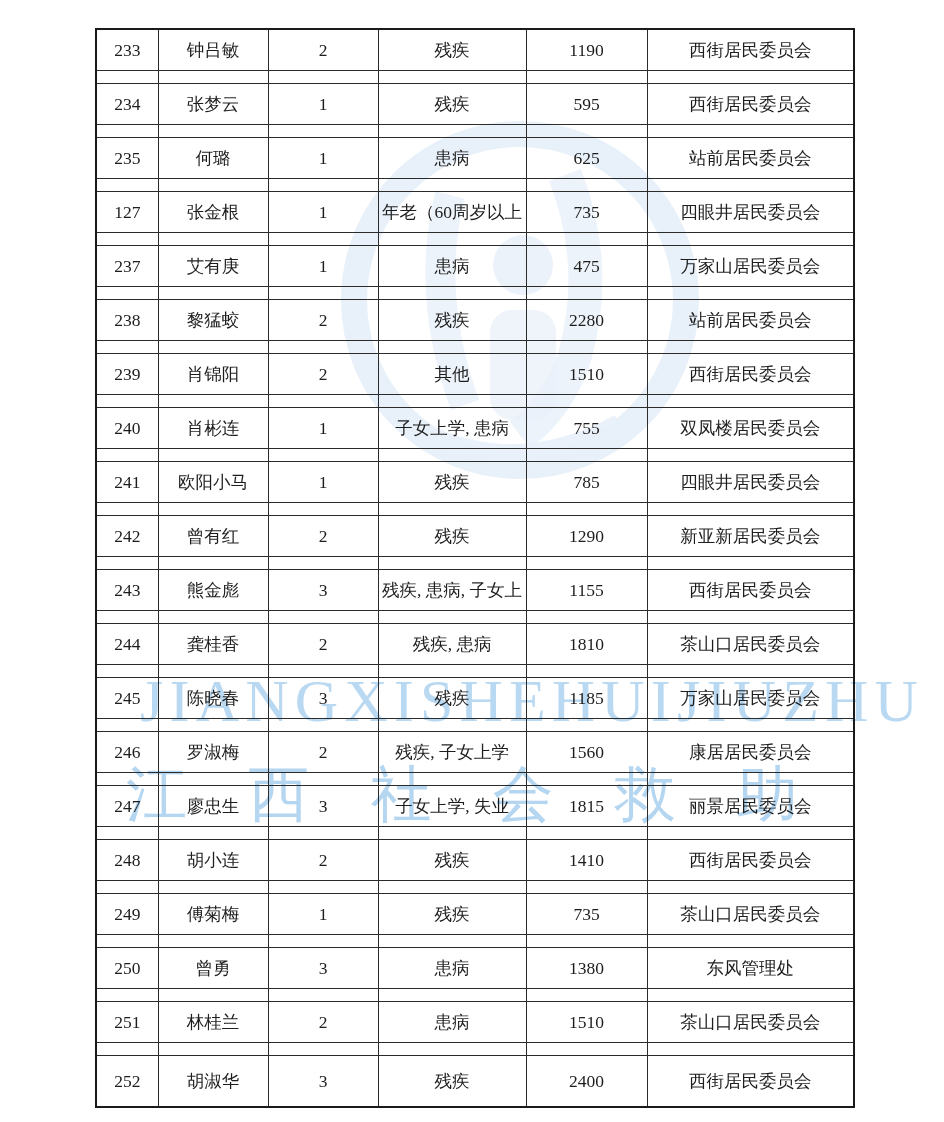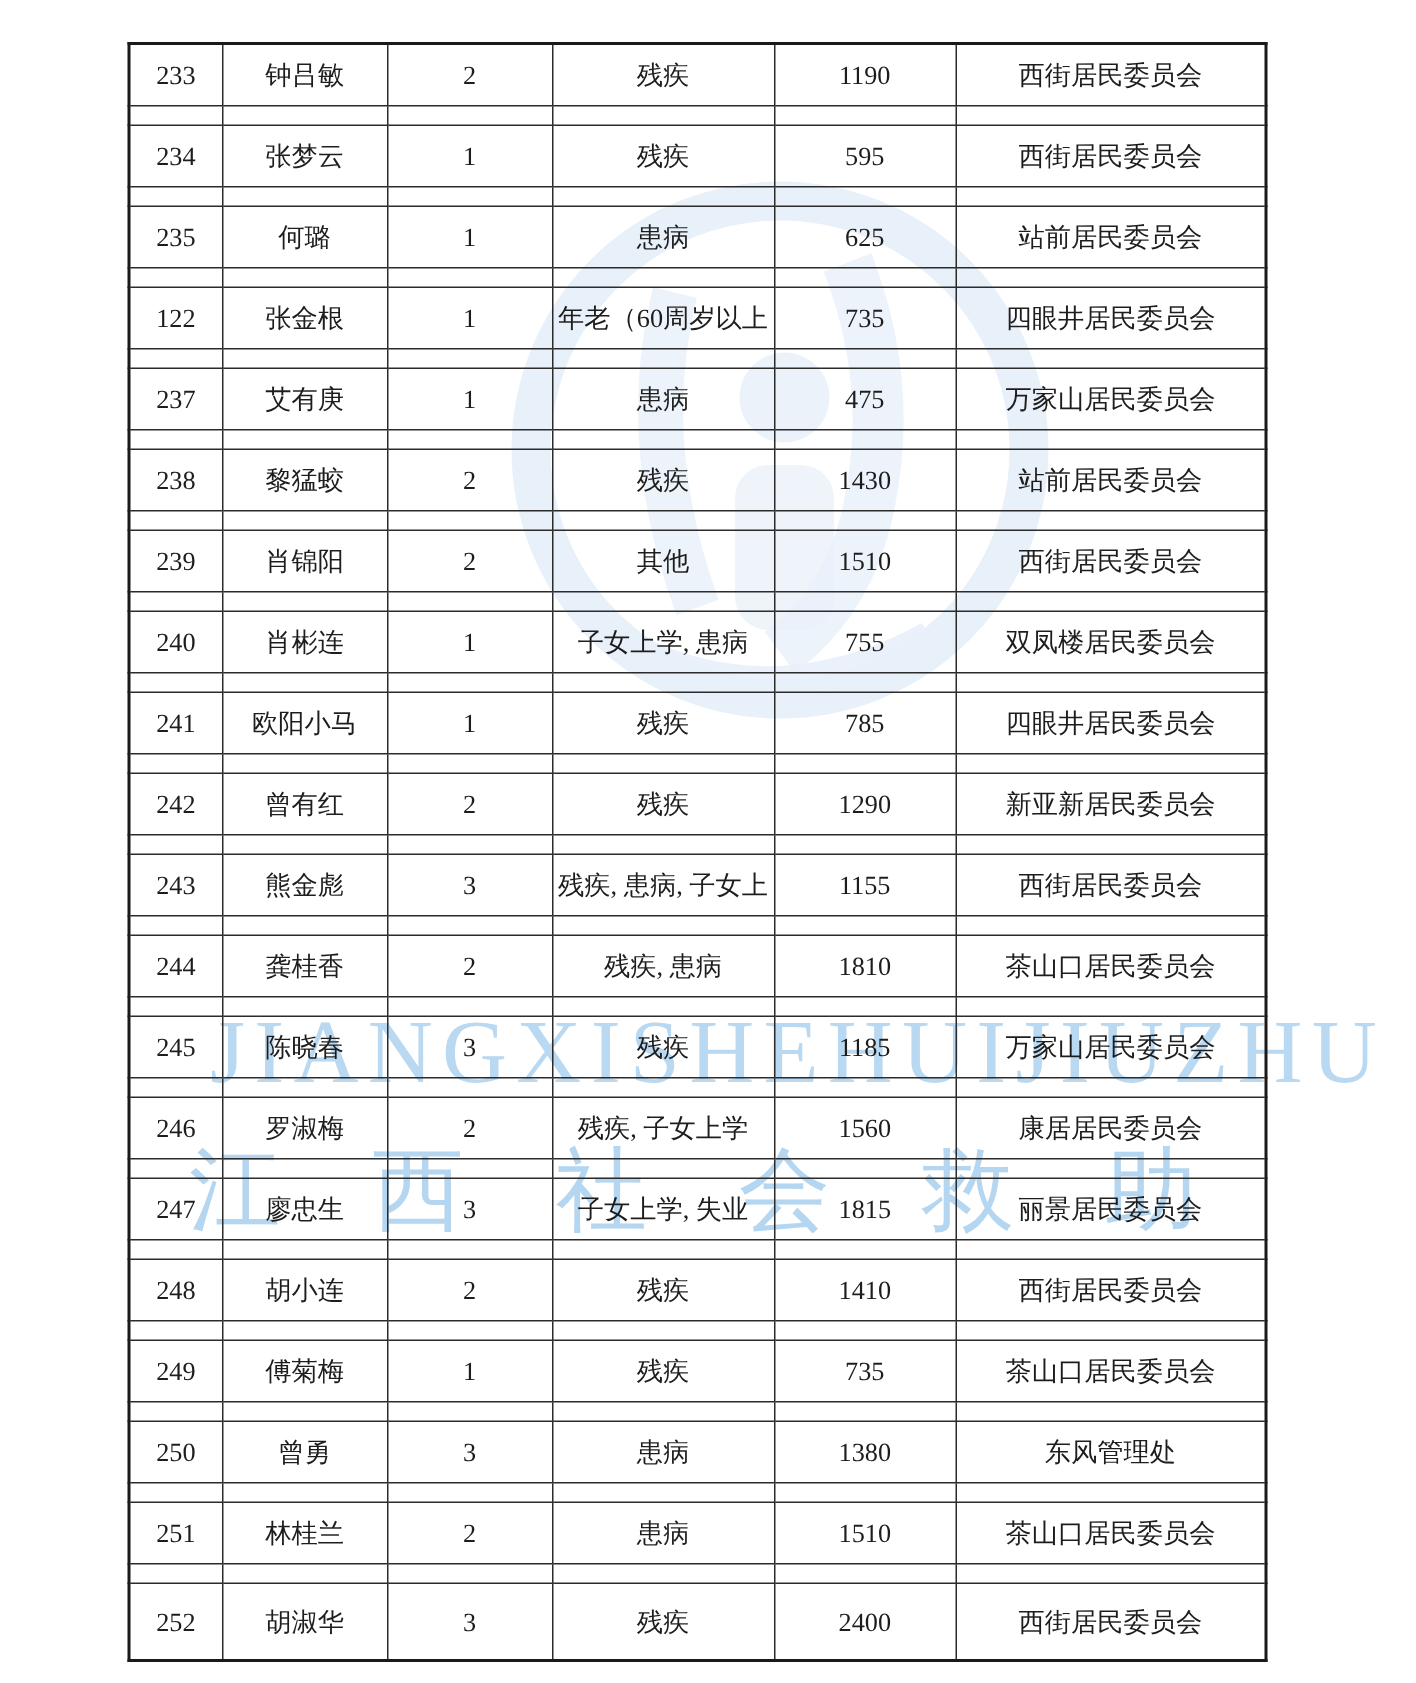--- a/index.html
+++ b/index.html
@@ -47,21 +47,21 @@
   #wm-zh {
     left: 126px;
     top: 764px;
     width: 672px;
     font-size: 61px;
     color: #b5d6f0;
   }
   
   #table-wrap {
     position: absolute;
-    left: 85px;
+    left: 95px;
     top: 28px;
     z-index: 1;
   }
   table.assist {
     border-collapse: collapse;
     table-layout: fixed;
     width: 758px;
     background: transparent;
   }
   table.assist td {
@@ -184,21 +184,21 @@
           </tr>
           <tr class="spacer-row">
             <td></td>
             <td></td>
             <td></td>
             <td></td>
             <td></td>
             <td></td>
           </tr>
           <tr class="data-row">
-            <td>122</td>
+            <td>127</td>
             <td>张金根</td>
             <td>1</td>
             <td>年老（60周岁以上</td>
             <td>735</td>
             <td>四眼井居民委员会</td>
           </tr>
           <tr class="spacer-row">
             <td></td>
             <td></td>
             <td></td>
@@ -220,21 +220,21 @@
             <td></td>
             <td></td>
             <td></td>
             <td></td>
           </tr>
           <tr class="data-row">
             <td>238</td>
             <td>黎猛蛟</td>
             <td>2</td>
             <td>残疾</td>
-            <td>1430</td>
+            <td>2280</td>
             <td>站前居民委员会</td>
           </tr>
           <tr class="spacer-row">
             <td></td>
             <td></td>
             <td></td>
             <td></td>
             <td></td>
             <td></td>
           </tr>

